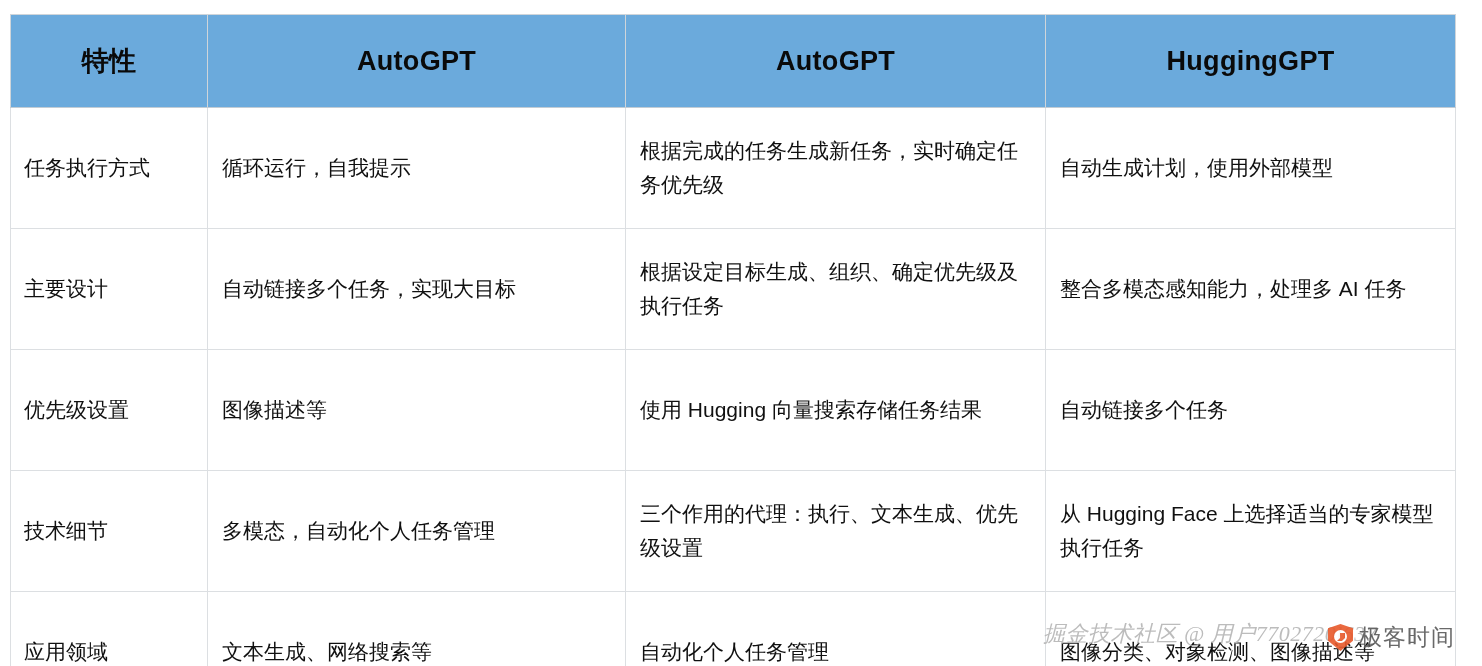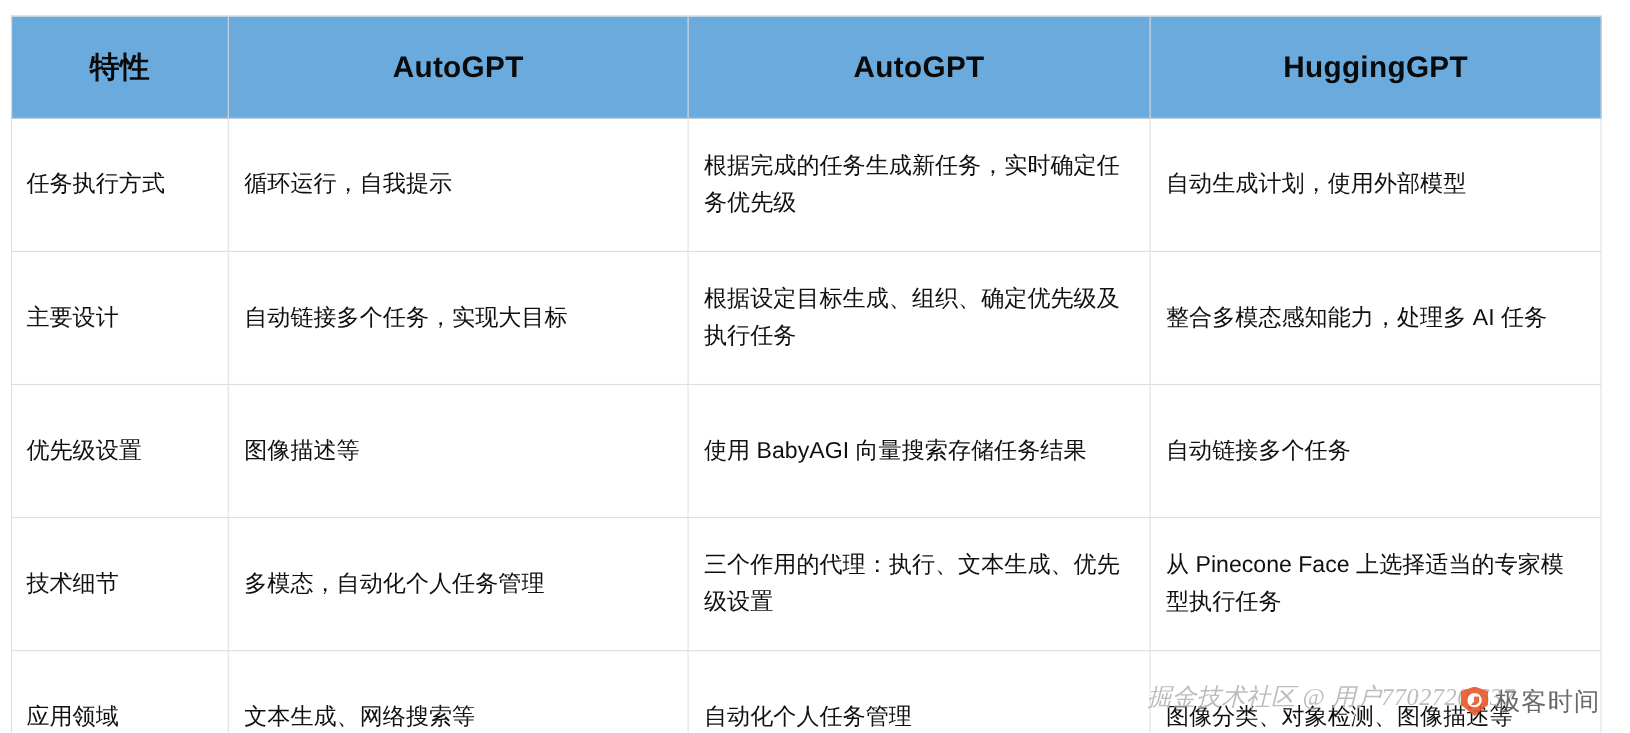--- a/index.html
+++ b/index.html
@@ -175,29 +175,29 @@
         <tr>
           <td class="label-cell">主要设计</td>
           <td>自动链接多个任务，实现大目标</td>
           <td>根据设定目标生成、组织、确定优先级及执行任务</td>
           <td>整合多模态感知能力，处理多 AI 任务</td>
         </tr>
 
         <tr>
           <td class="label-cell">优先级设置</td>
           <td>图像描述等</td>
-          <td>使用 BabyAGI 向量搜索存储任务结果</td>
+          <td>使用 Hugging 向量搜索存储任务结果</td>
           <td>自动链接多个任务</td>
         </tr>
 
         <tr>
           <td class="label-cell">技术细节</td>
           <td>多模态，自动化个人任务管理</td>
           <td>三个作用的代理：执行、文本生成、优先级设置</td>
-          <td>从 Pinecone Face 上选择适当的专家模型执行任务</td>
+          <td>从 Hugging Face 上选择适当的专家模型执行任务</td>
         </tr>
 
         <tr>
           <td class="label-cell">应用领域</td>
           <td>文本生成、网络搜索等</td>
           <td>自动化个人任务管理</td>
           <td>图像分类、对象检测、图像描述等</td>
         </tr>
 
       </tbody>

